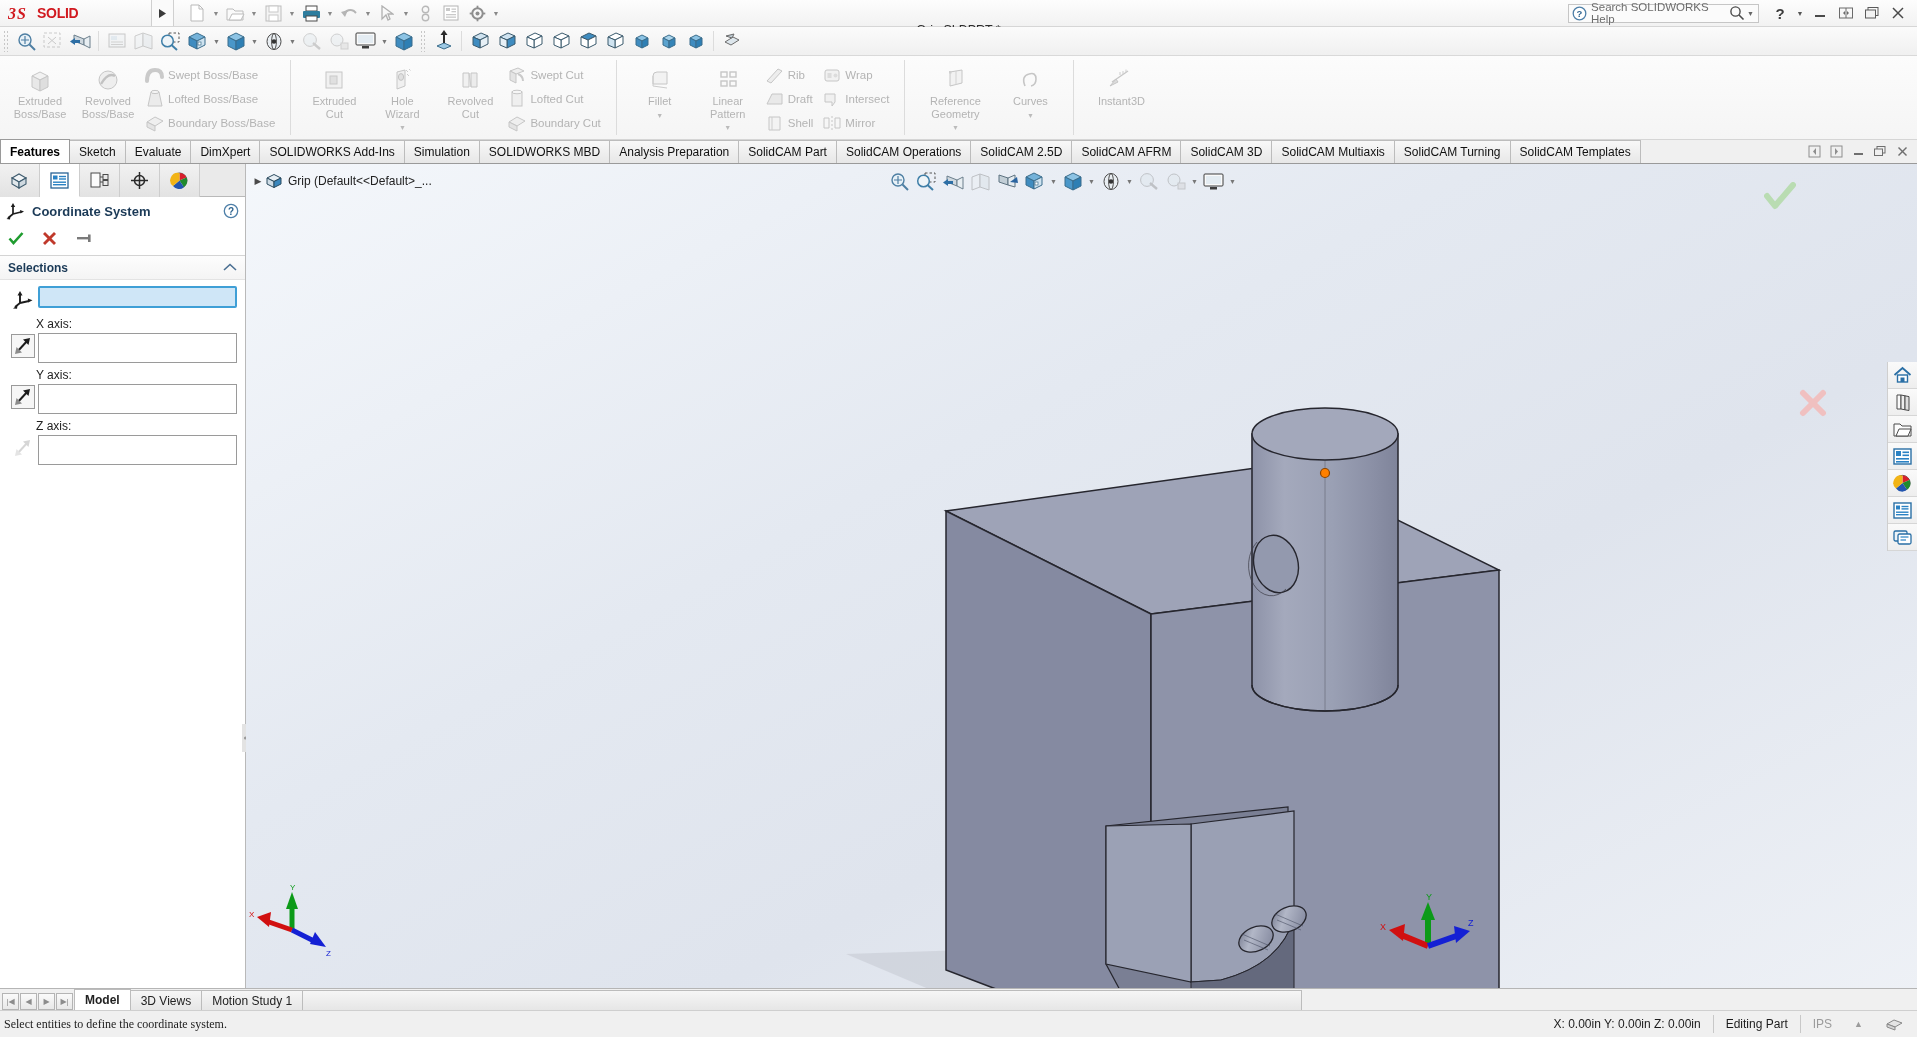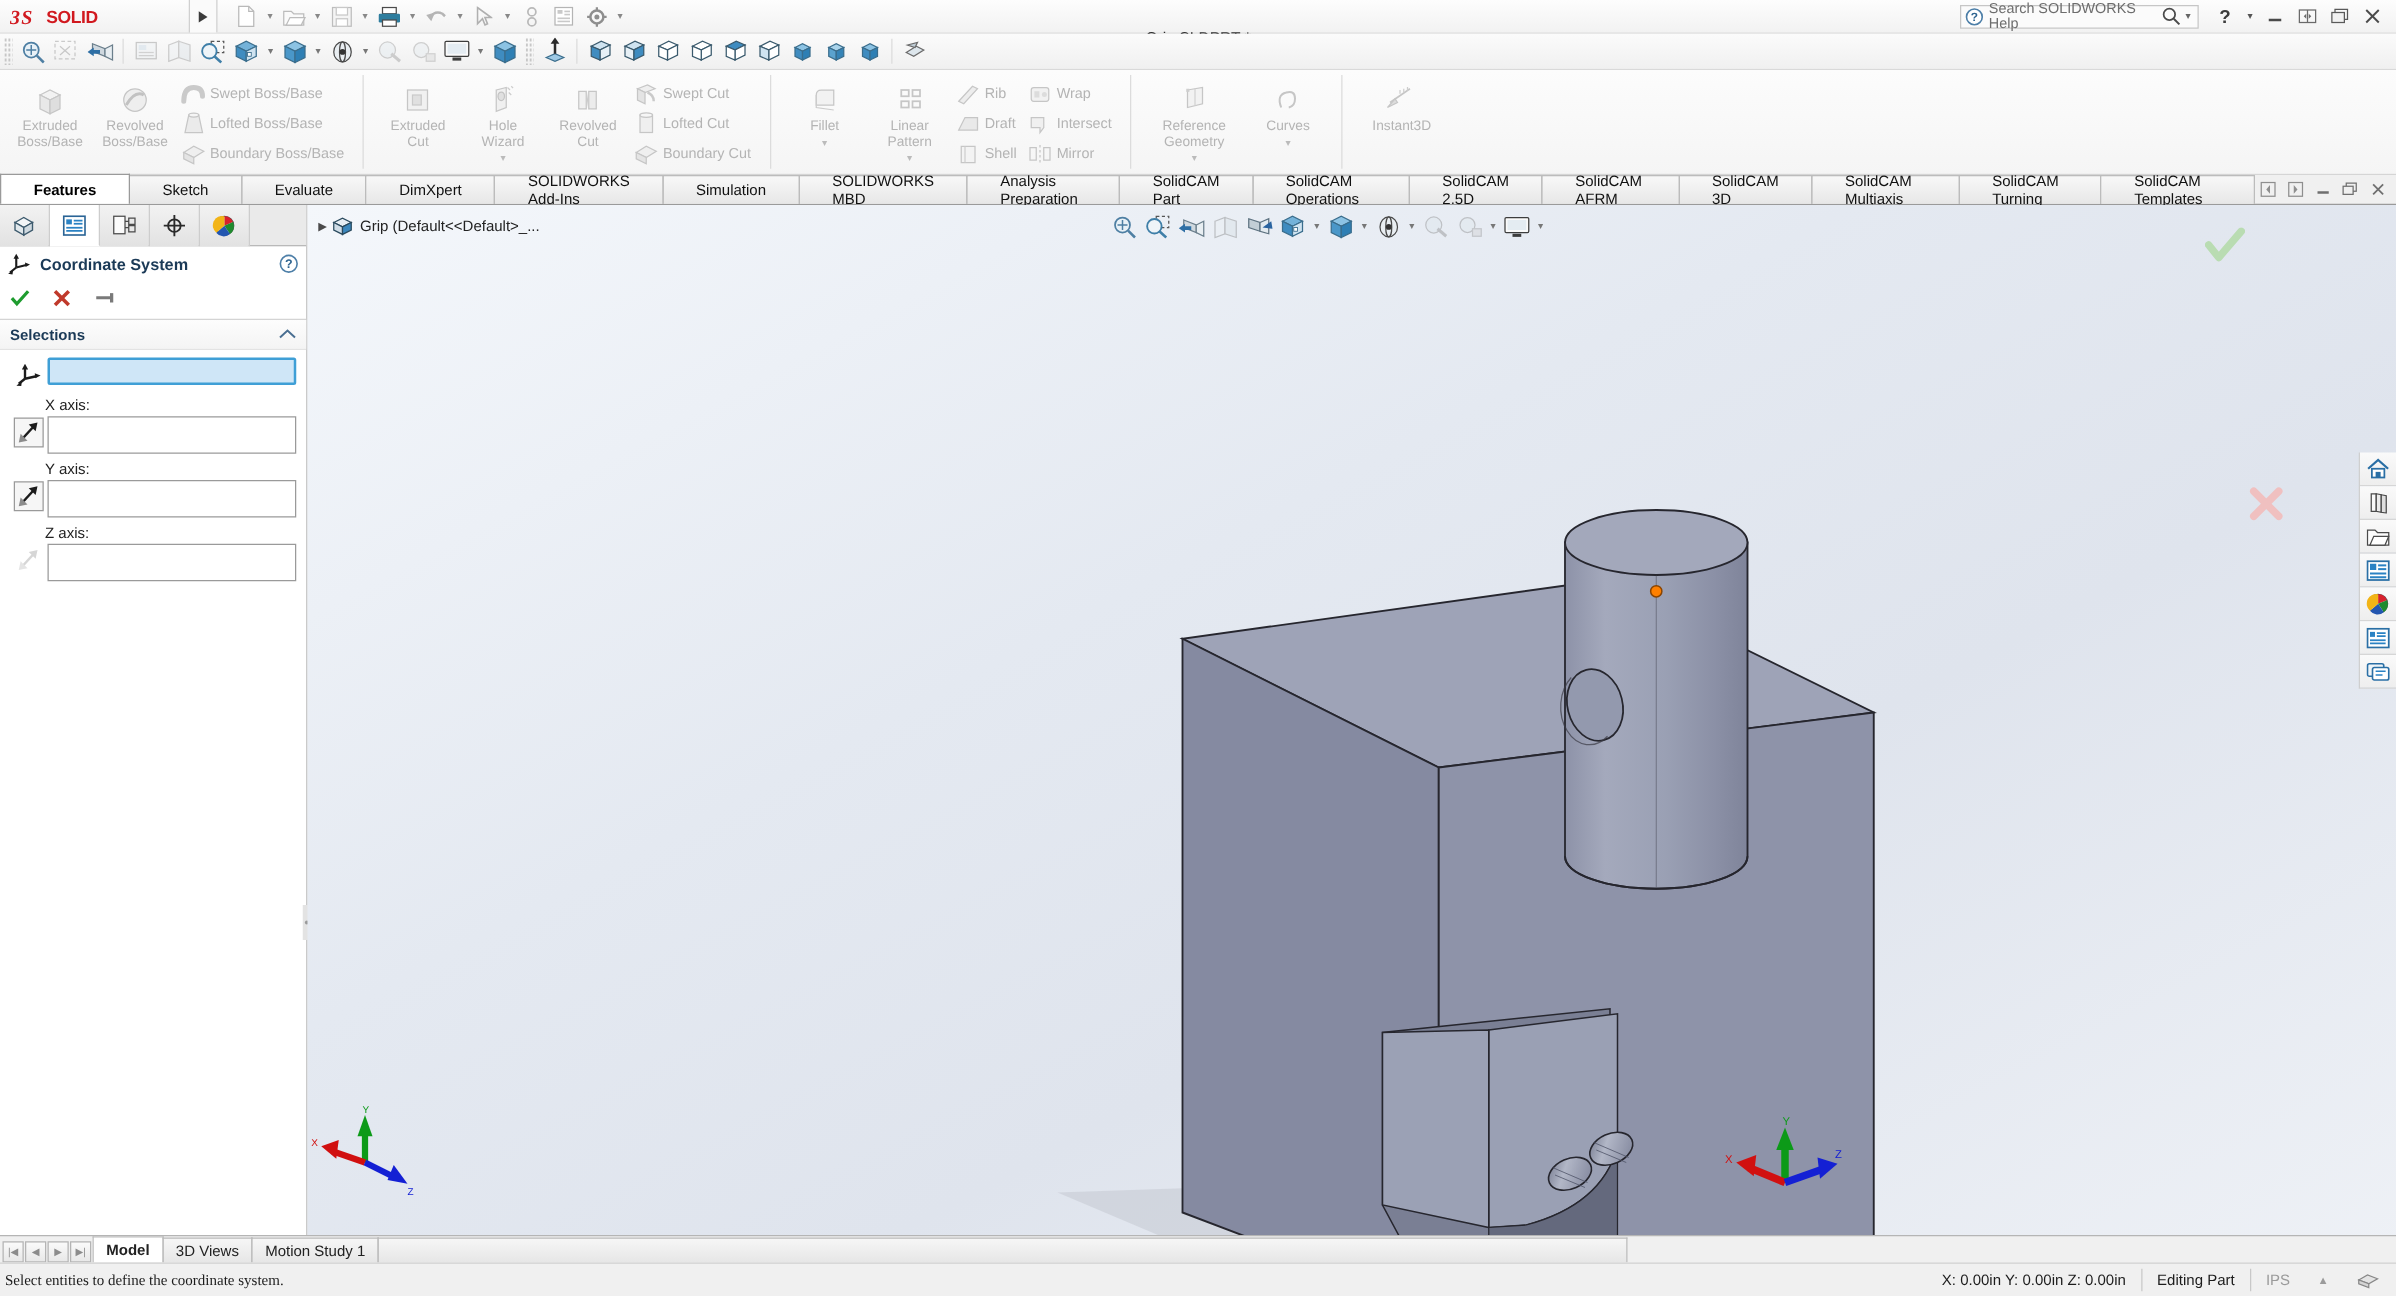--- a/index.html
+++ b/index.html
@@ -96,21 +96,21 @@
   }
   .sm-btn .ic { width: 26px; display:flex; align-items:center; justify-content:center; }
 
   
   .tabrow {
     position: absolute; top: 140px; left: 0; width: 1917px; height: 24px;
     background: #f0f0f0; border-bottom: 1px solid #9a9a9a;
     display: flex; align-items: flex-end;
   }
   .tab {
-    height: 23px; padding: 0 26px; display:flex; align-items:center;
+    height: 23px; padding: 0 9px; display:flex; align-items:center;
     font-size: 12px; color: #111; border: 1px solid #bcbcbc; border-bottom: none;
     background: linear-gradient(#f8f8f8, #e7e7e7); margin-right: -1px;
   }
   .tab.active {
     background: #ffffff; font-weight: bold; color:#000; height: 24px;
     border-color: #9a9a9a; position: relative; z-index: 3;
   }
   .tabrow-right { margin-left:auto; display:flex; align-items:center; padding-right: 4px; height: 24px;}
   .trb { width: 22px; height:20px; display:flex; align-items:center; justify-content:center;
      color:#7c7c7c; font-size: 12px; }

